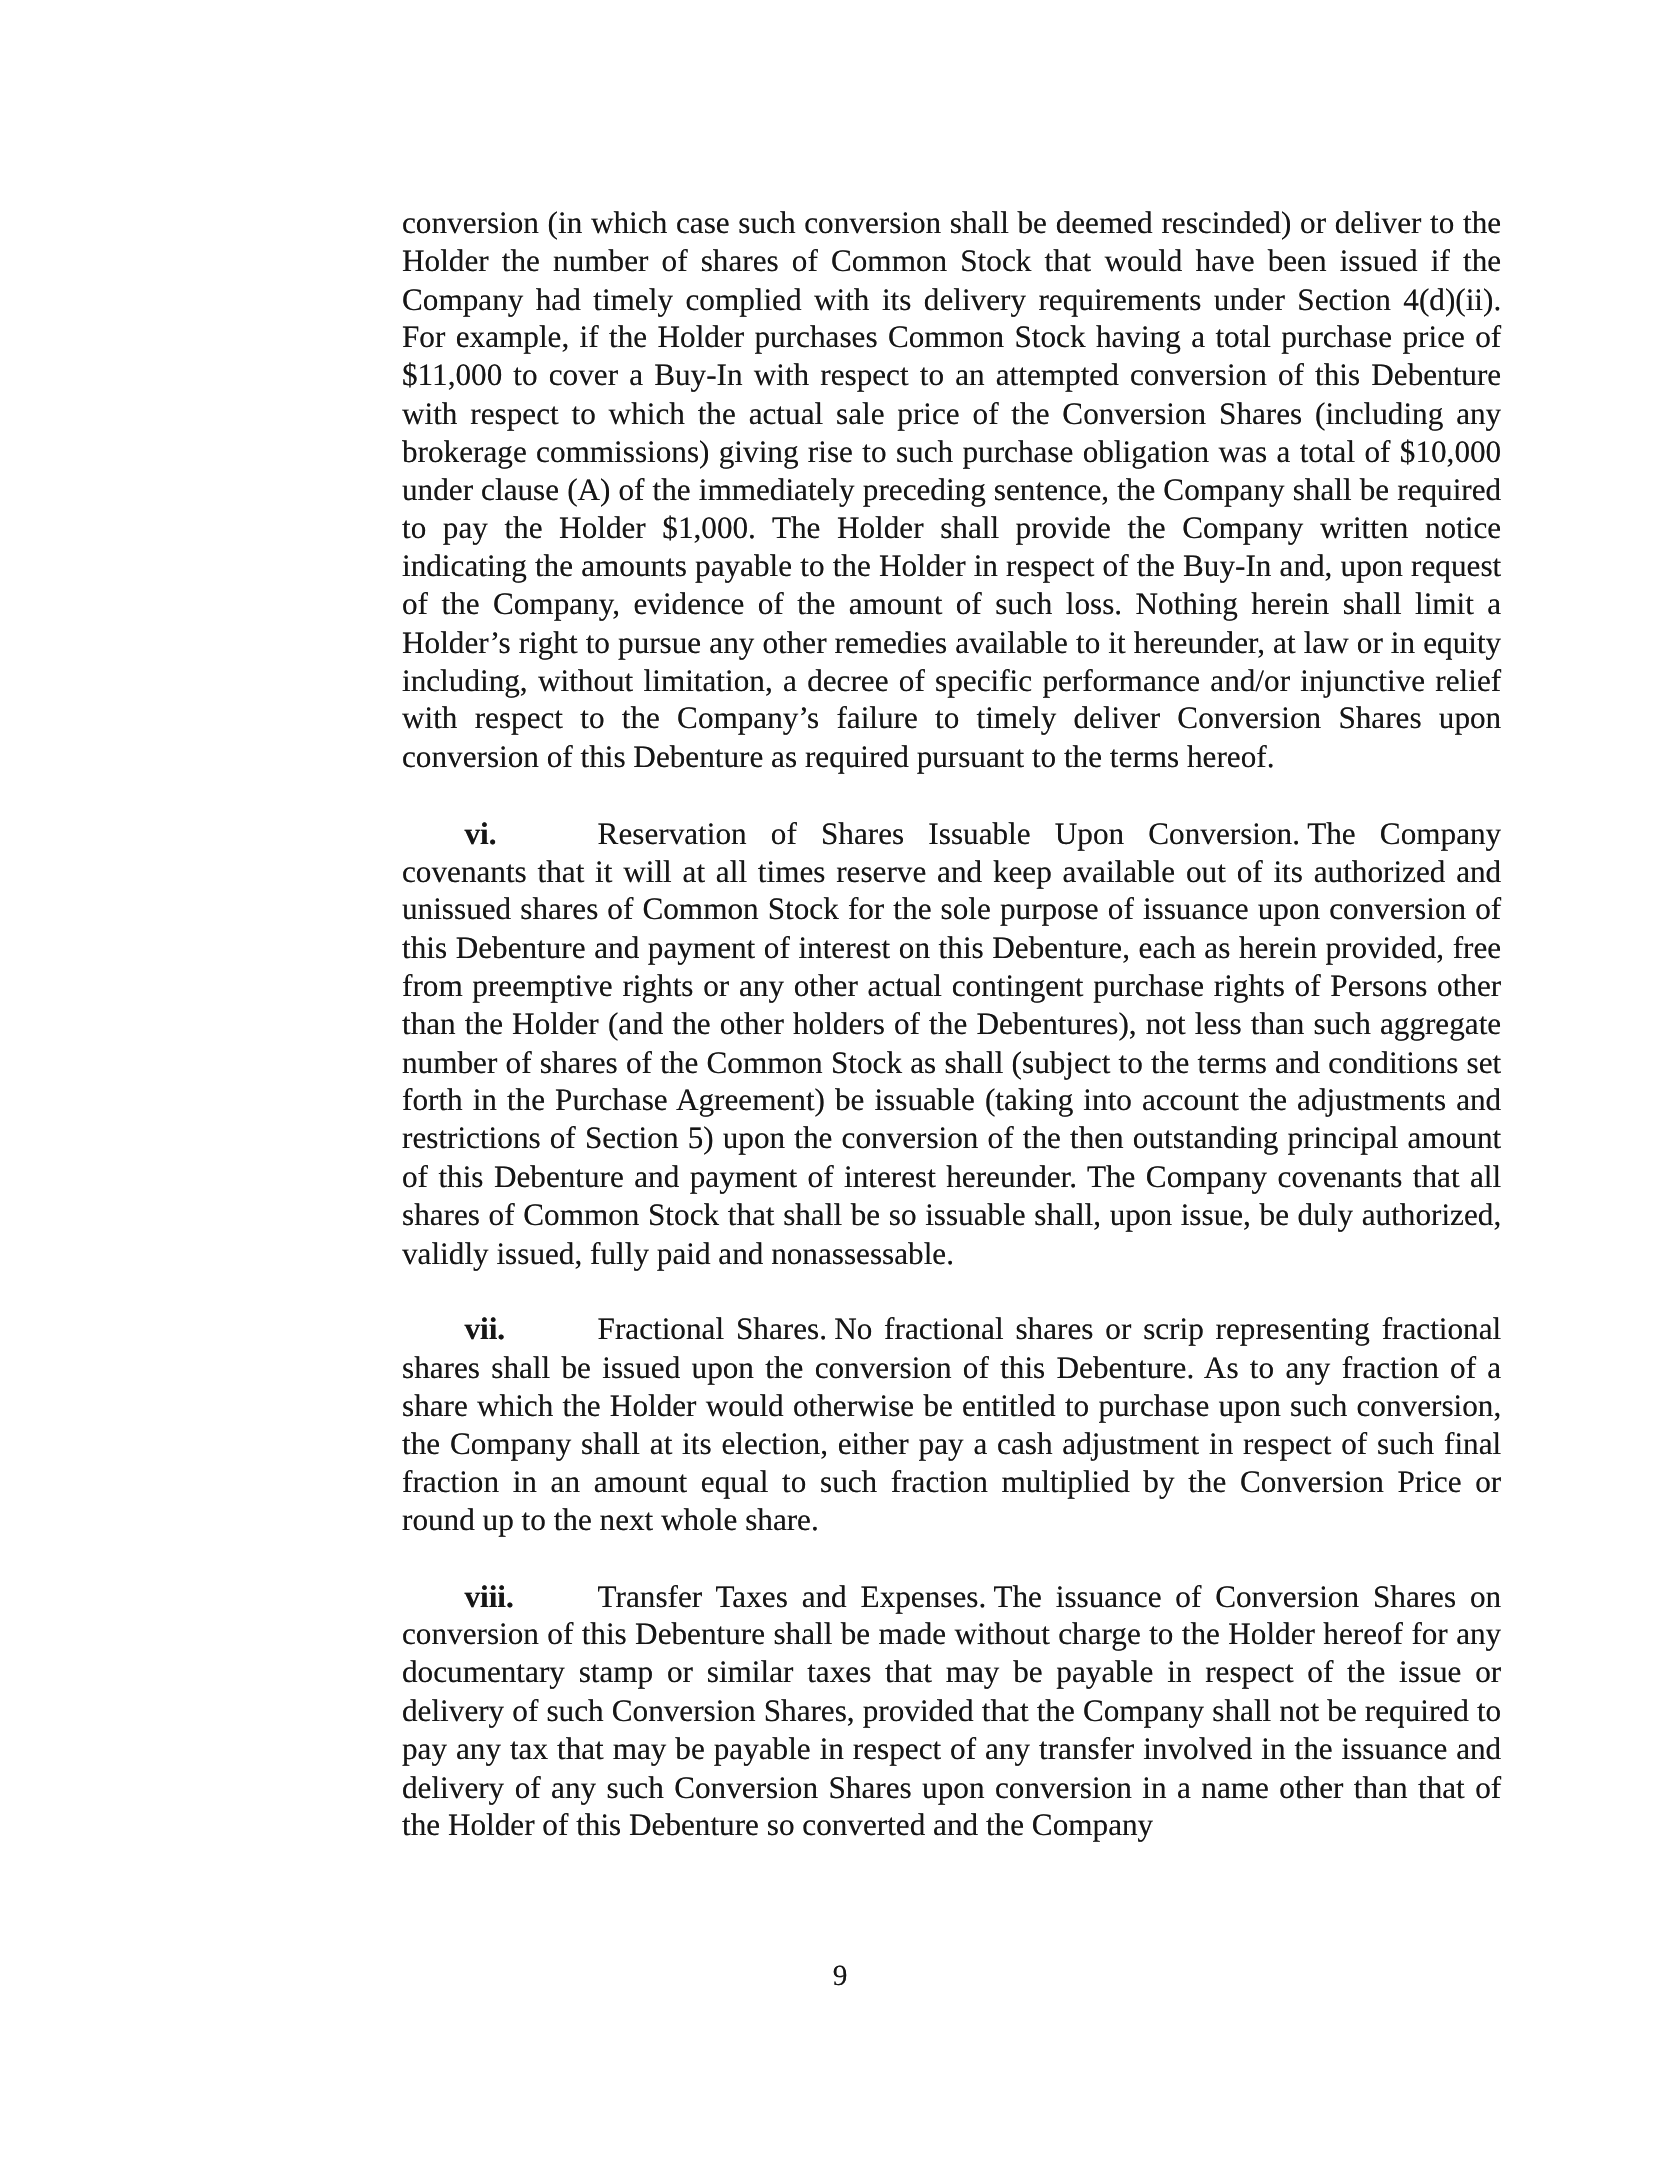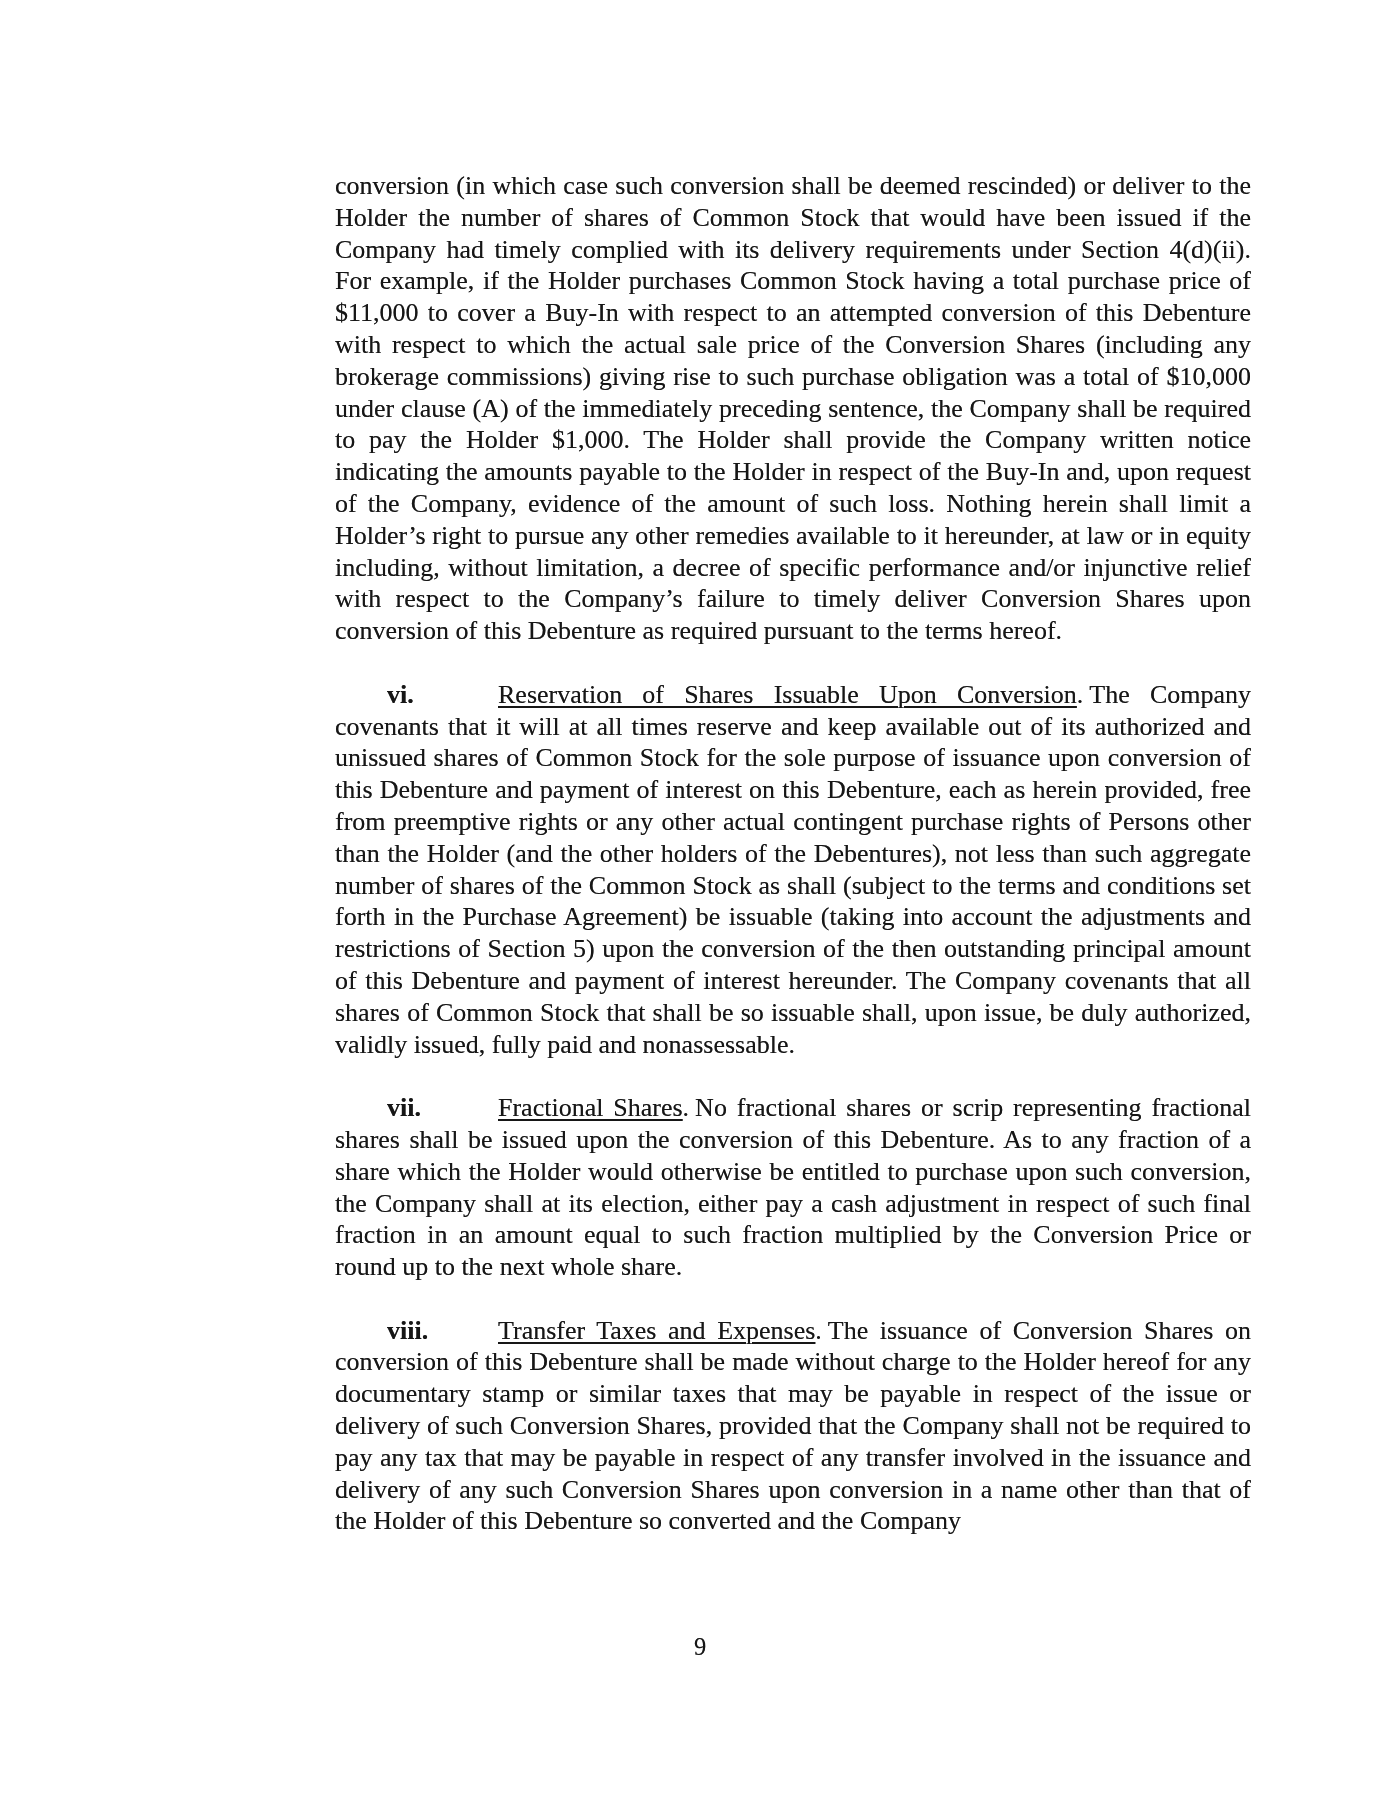--- a/index.html
+++ b/index.html
@@ -32,21 +32,20 @@
   .doc p:last-child {
     margin-bottom: 0;
   }
   .num {
     display: inline-block;
     margin-left: 52px;
     width: 111px;
     font-weight: bold;
   }
   .heading {
-    text-decoration: underline;
     text-decoration-thickness: 2px;
     text-underline-offset: 3px;
   }
   .punct {
     margin-right: 6px;
   }
   .pagenum {
     position: absolute;
     top: 1631px;
     left: 0;

